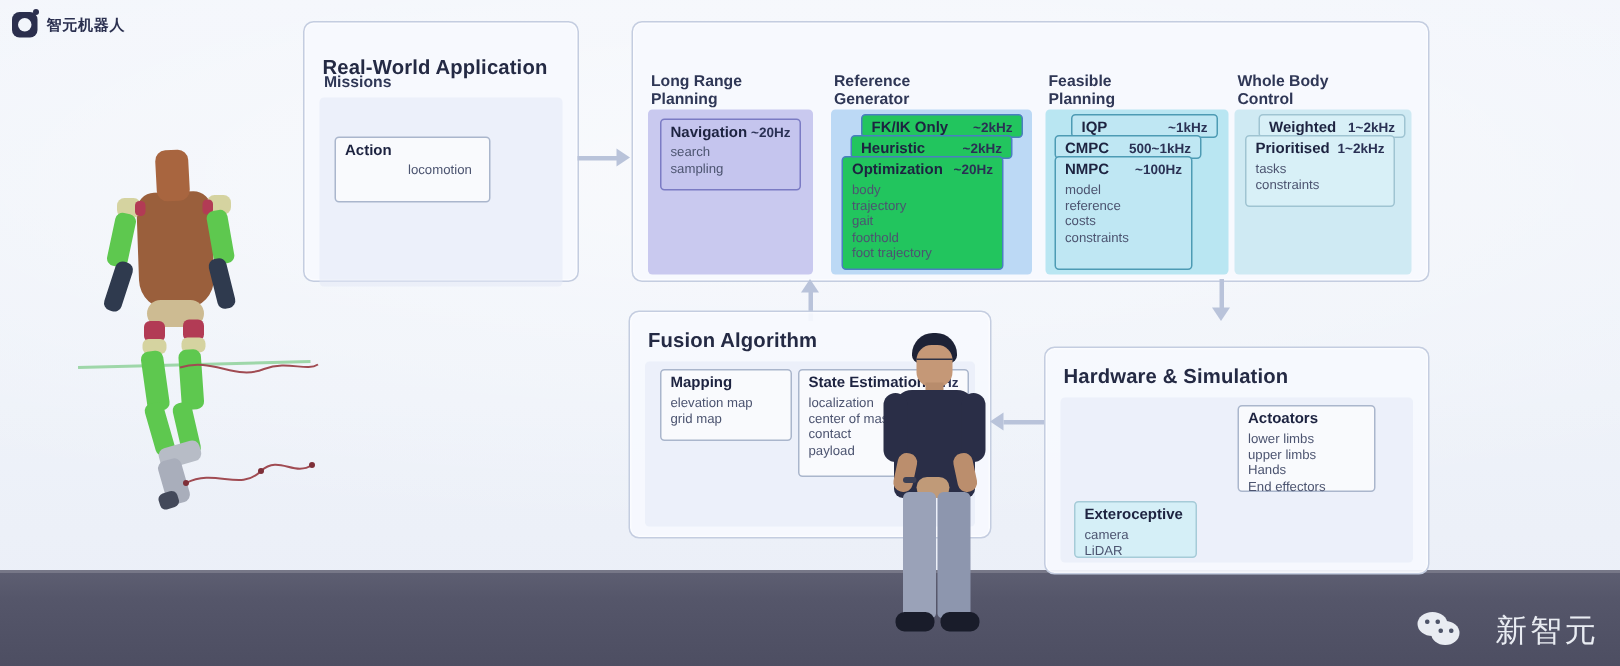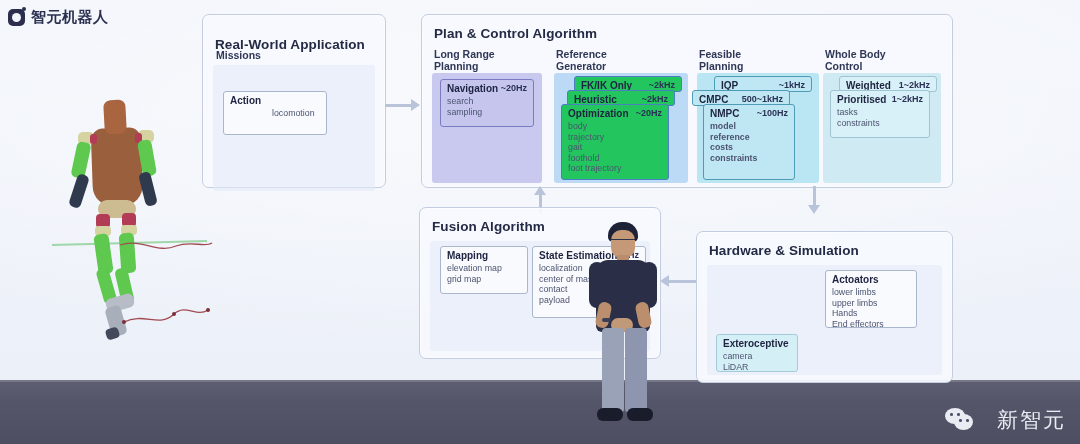--- a/index.html
+++ b/index.html
@@ -82,21 +82,21 @@
     width:17px;height:17px;border-radius:5px;background:#2b2f4d;position:relative;
   }
   .logo-mark:before{
     content:"";position:absolute;left:4px;top:4px;width:9px;height:9px;
     border-radius:50%;background:#f2f5fb;
   }
   .logo-mark:after{
     content:"";position:absolute;right:-1px;top:-2px;width:4px;height:4px;
     border-radius:50%;background:#2b2f4d;
   }
-  .logo-text{font-size:15px;font-weight:bold;color:#2b3050;letter-spacing:.5px;}
+  .logo-text{font-size:10px;font-weight:bold;color:#2b3050;letter-spacing:.5px;}
 
   
   .wm{position:absolute;right:14px;bottom:10px;display:flex;align-items:center;gap:22px;}
   .wm-icon{position:relative;width:30px;height:24px;}
   .bub{position:absolute;border-radius:50%;background:#e9ecf2;}
   .bub.a{left:0;top:0;width:20px;height:16px;}
   .bub.b{left:9px;top:6px;width:19px;height:16px;}
   .dot{position:absolute;width:2.6px;height:2.6px;border-radius:50%;background:#4e5469;}
   .wm-text{font-size:21px;color:#e9ecf2;letter-spacing:2px;font-weight:500;}
 
@@ -176,21 +176,20 @@
         <div class="c-body" style="top:16px;margin-left:42px;">locomotion</div>
       </div>
     </div>
 
     <div class="arrow" style="left:385px;top:99px;width:36px;height:12px;">
       <div class="ar-line" style="left:0;top:4.5px;width:27px;height:3px;"></div>
       <div class="ar-head ar-r" style="left:26px;top:0;"></div>
     </div>
 
     <div class="panel" style="left:421px;top:14px;width:530px;height:172px;">
-      <div class="panel-title" style="left:12px;top:11px;font-size:13.5px;">Plan &amp; Control Algorithm</div>
 
       <div class="sub-head" style="left:12px;top:33px;">Long Range
 Planning</div>
       <div class="col violet" style="left:10px;top:58px;width:110px;height:110px;"></div>
       <div class="card violet" style="left:18px;top:64px;width:94px;height:48px;">
         <div class="c-title">Navigation</div>
         <div class="c-freq">~20Hz</div>
         <div class="c-body" style="top:16px;">search
 sampling</div>
       </div>
@@ -216,28 +215,28 @@
 foot trajectory</div>
       </div>
 
       <div class="sub-head" style="left:277px;top:33px;">Feasible
 Planning</div>
       <div class="col cyan" style="left:275px;top:58px;width:122px;height:110px;"></div>
       <div class="card cyan" style="left:292px;top:61px;width:98px;height:16px;">
         <div class="c-title">IQP</div>
         <div class="c-freq">~1kHz</div>
       </div>
-      <div class="card cyan" style="left:270px;top:75px;width:98px;height:16px;">
+      <div class="card cyan" style="left:281px;top:75px;width:98px;height:16px;">
         <div class="c-title">CMPC</div>
         <div class="c-freq">500~1kHz</div>
       </div>
       <div class="card cyan" style="left:281px;top:89px;width:92px;height:76px;">
         <div class="c-title">NMPC</div>
         <div class="c-freq">~100Hz</div>
-        <div class="c-body" style="top:16px;font-weight:bold;">model
+        <div class="c-body" style="top:16px;">model
 reference
 costs
 constraints</div>
       </div>
 
       <div class="sub-head" style="left:403px;top:33px;">Whole Body
 Control</div>
       <div class="col cyanlt" style="left:401px;top:58px;width:118px;height:110px;background:#cfeaf3;"></div>
       <div class="card cyanlt" style="left:417px;top:61px;width:98px;height:16px;">
         <div class="c-title">Weighted</div>

